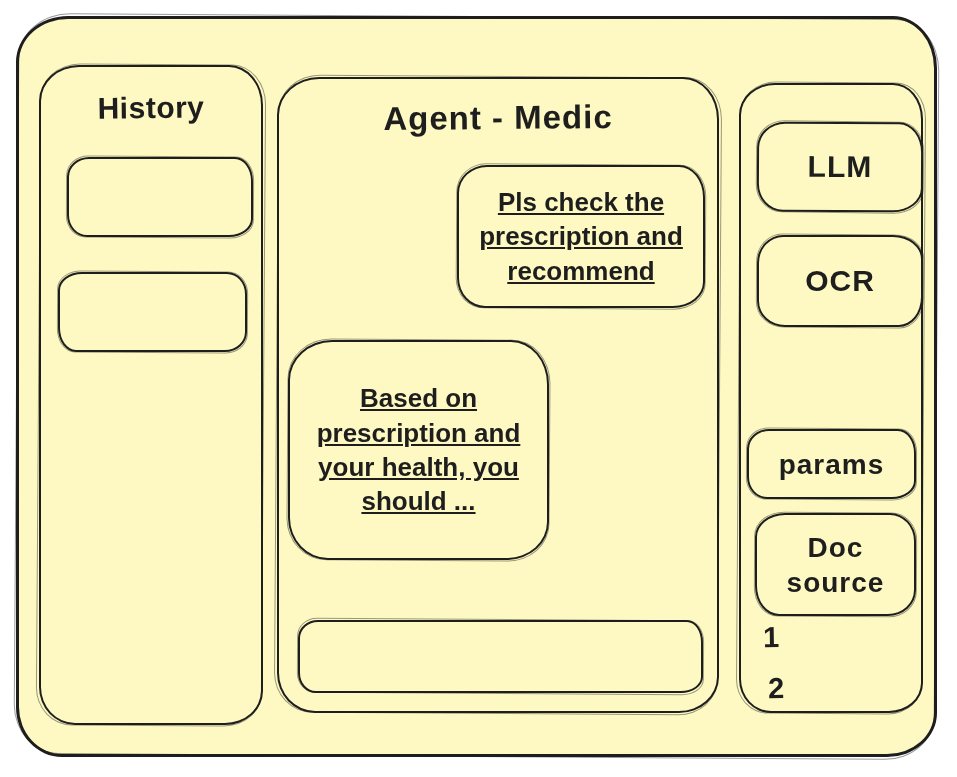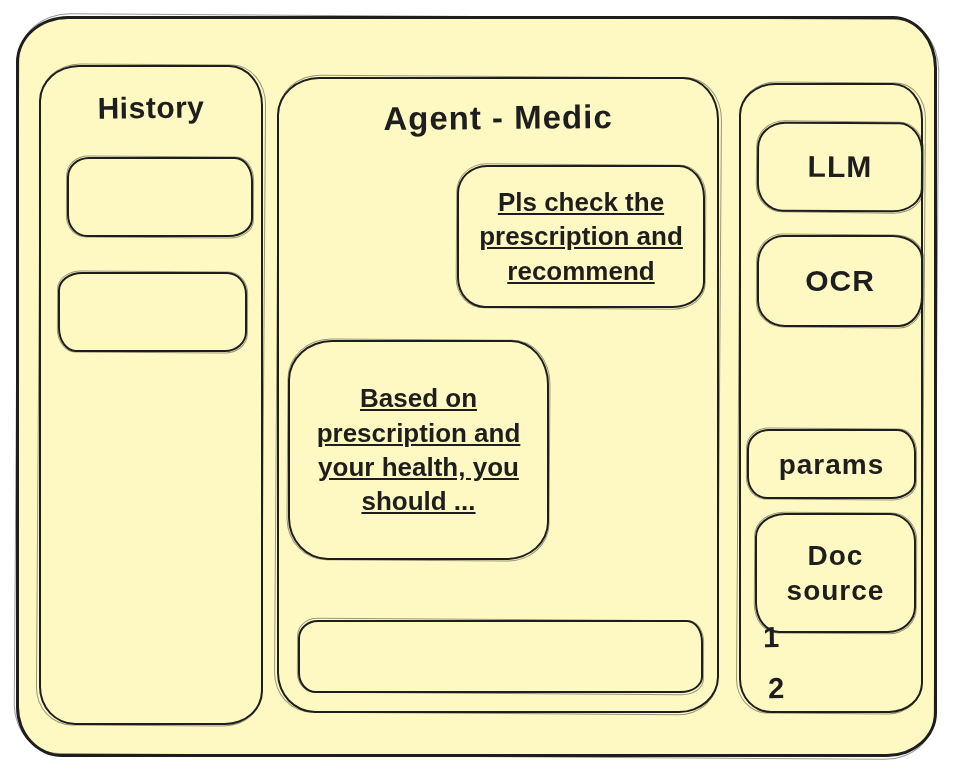--- a/index.html
+++ b/index.html
@@ -141,21 +141,21 @@
   }
   .btn-params {
     left: 6px; top: 320px;
     width: 169px; height: 70px;
     font-size: 28px;
     border-radius: 22px 18px 24px 20px / 20px 24px 18px 22px;
     margin-top: 24px;
   }
   .btn-doc {
     left: 14px; top: 428px;
-    width: 161px; height: 120px;
+    width: 161px; height: 103px;
     font-size: 28px;
     border-radius: 30px 26px 28px 24px / 24px 28px 26px 30px;
   }
   .doc-num {
     position: absolute;
     font-size: 29px;
     font-weight: 700;
     cursor: pointer;
     transform: rotate(-1deg);
   }

